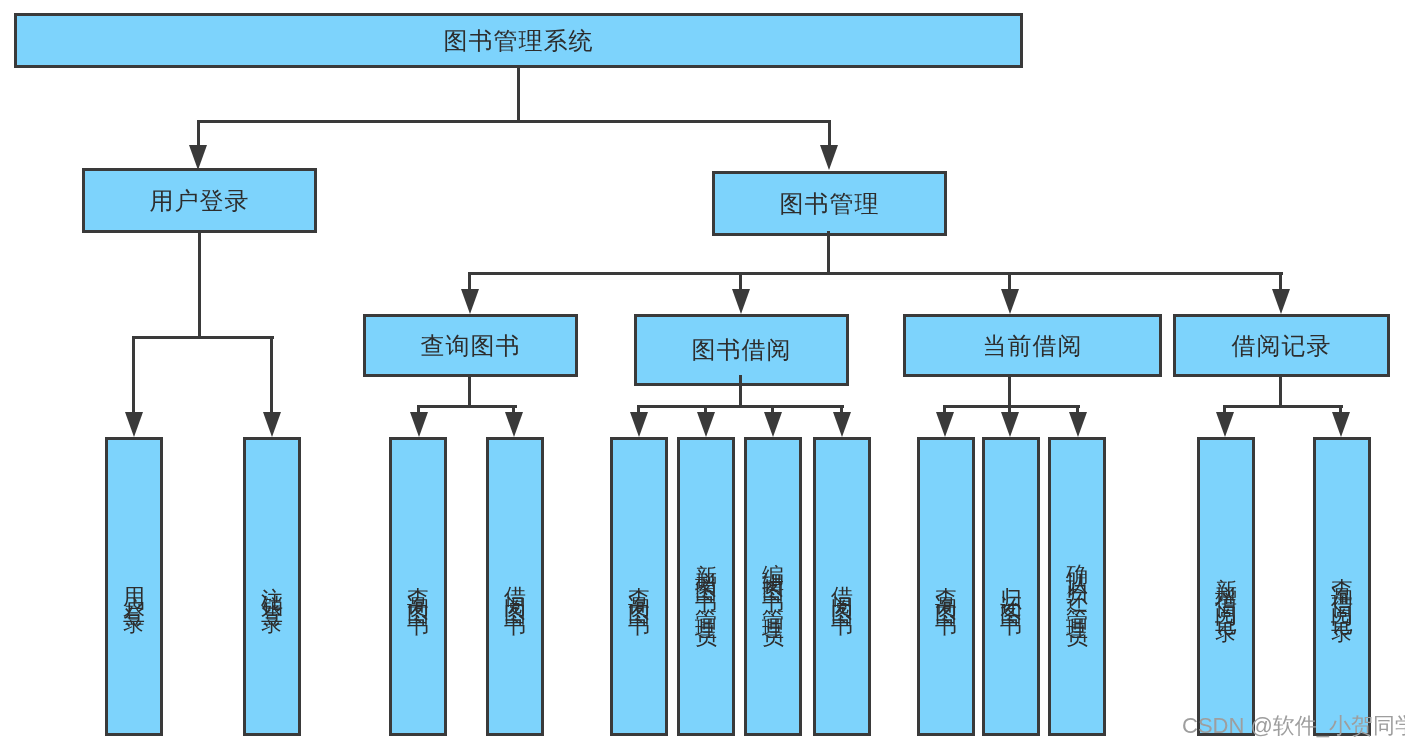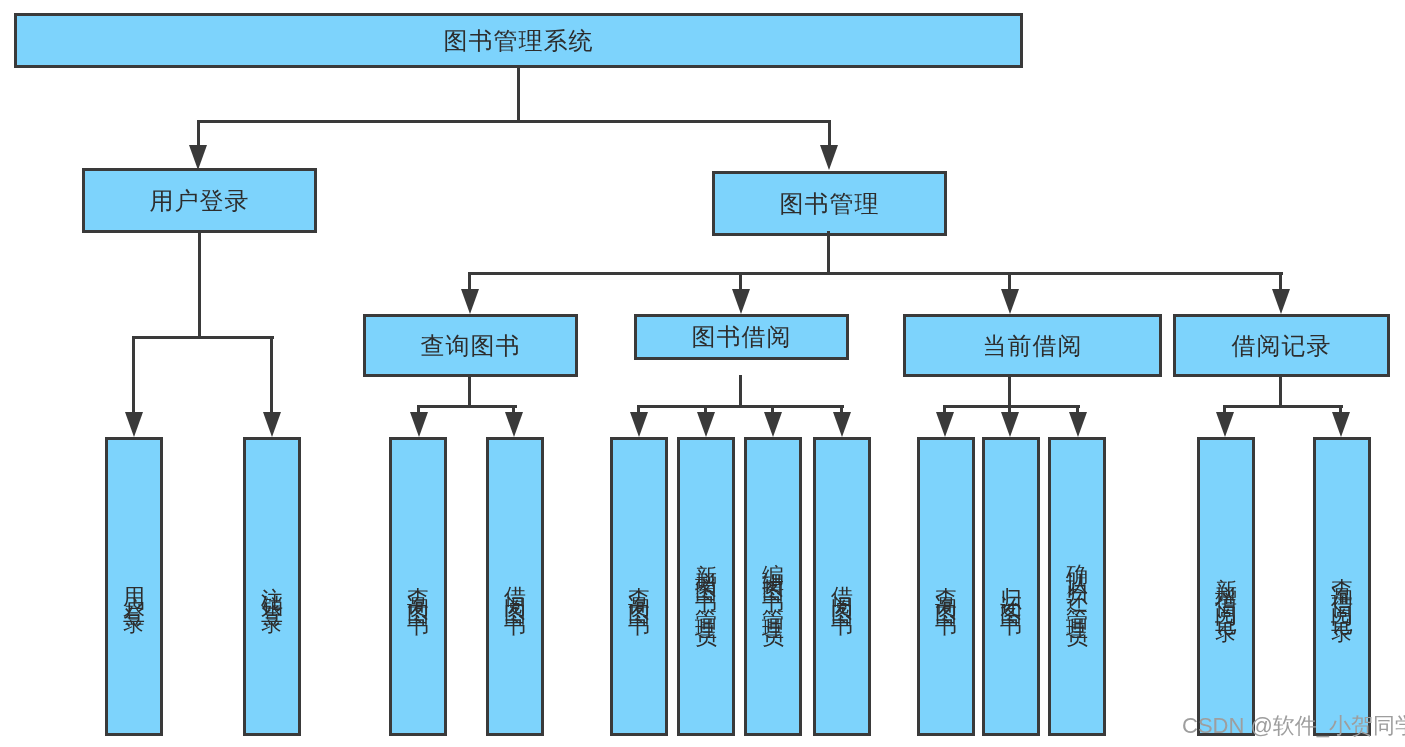--- a/index.html
+++ b/index.html
@@ -74,21 +74,21 @@
     <div class="arrow" style="left:732px; top:289px;"></div>
     <div class="vline" style="left:1008px; top:272px; height:22px;"></div>
     <div class="arrow" style="left:1001px; top:289px;"></div>
     <div class="vline" style="left:1279px; top:272px; height:22px;"></div>
     <div class="arrow" style="left:1272px; top:289px;"></div>
   </div>
 
   <div class="box" style="left:363px; top:314px; width:215px; height:63px;">
     <span class="hlabel">查询图书</span>
   </div>
-  <div class="box" style="left:634px; top:314px; width:215px; height:46px;">
+  <div class="box" style="left:634px; top:314px; width:215px; height:72px;">
     <span class="hlabel">图书借阅</span>
   </div>
   <div class="box" style="left:903px; top:314px; width:259px; height:63px;font-family:Liberation Mono, monospace;">
     <span class="hlabel">当前借阅</span>
   </div>
   <div class="box" style="left:1173px; top:314px; width:217px; height:63px;">
     <span class="hlabel">借阅记录</span>
   </div>
 
   <div>

